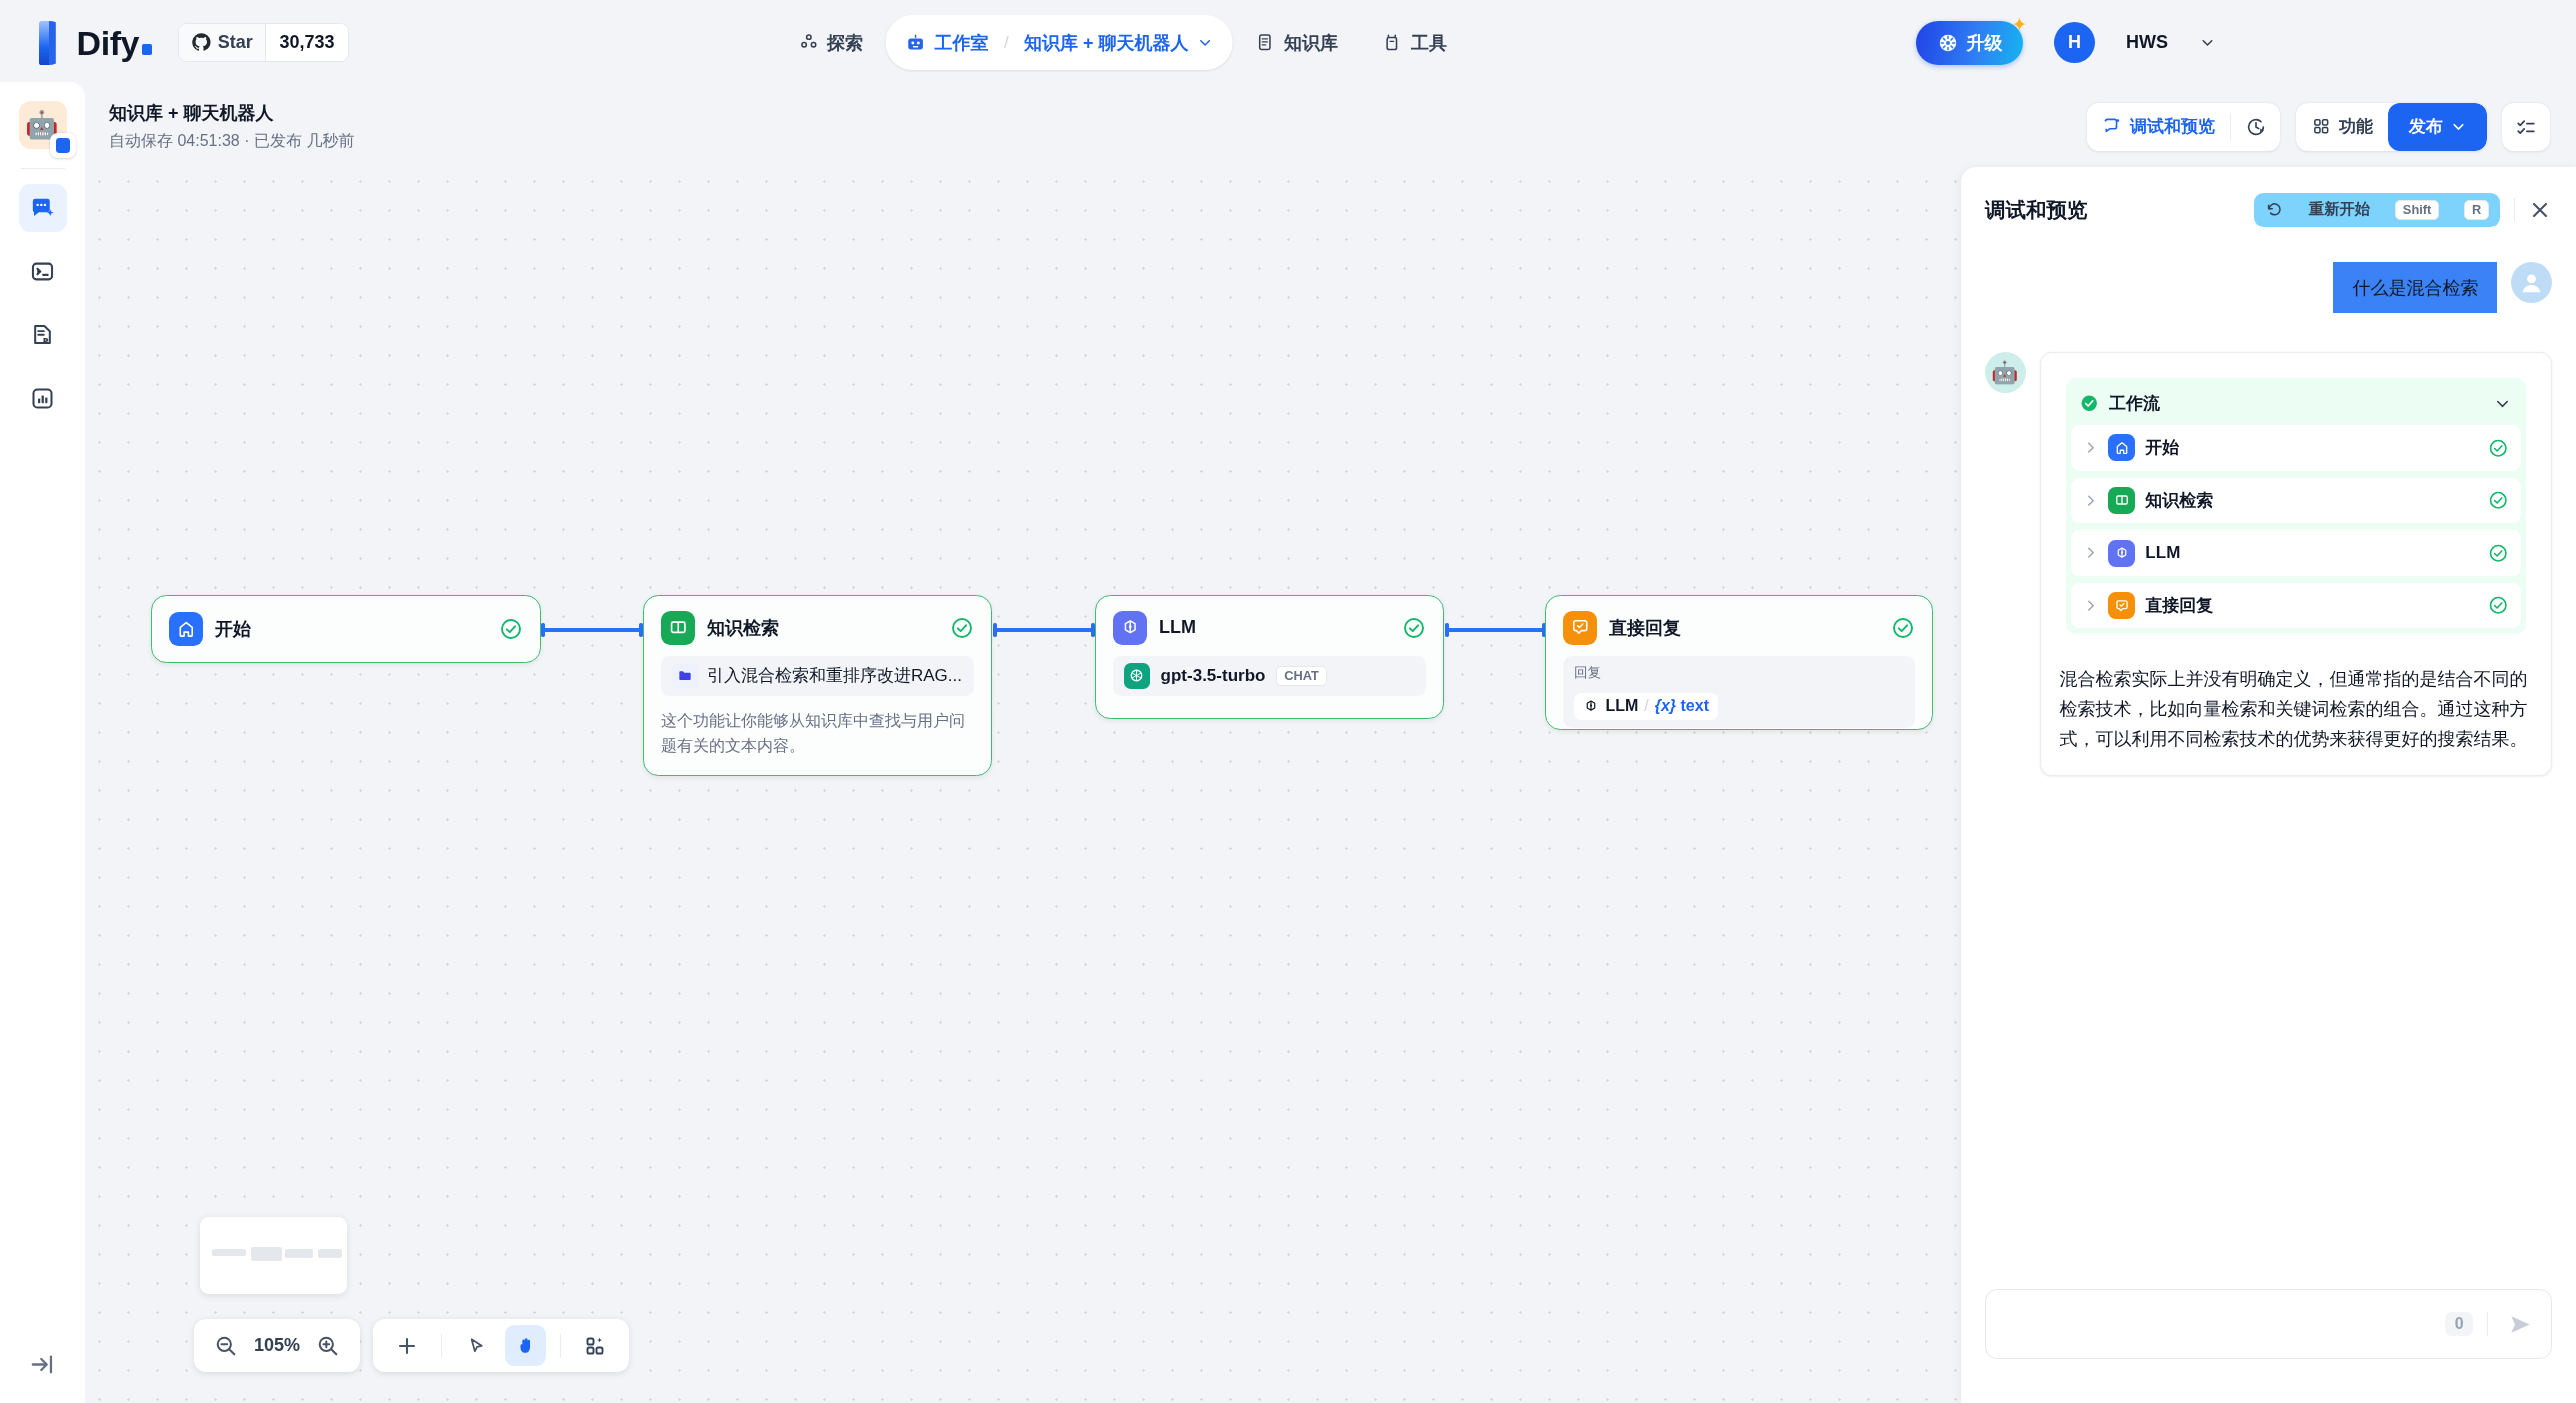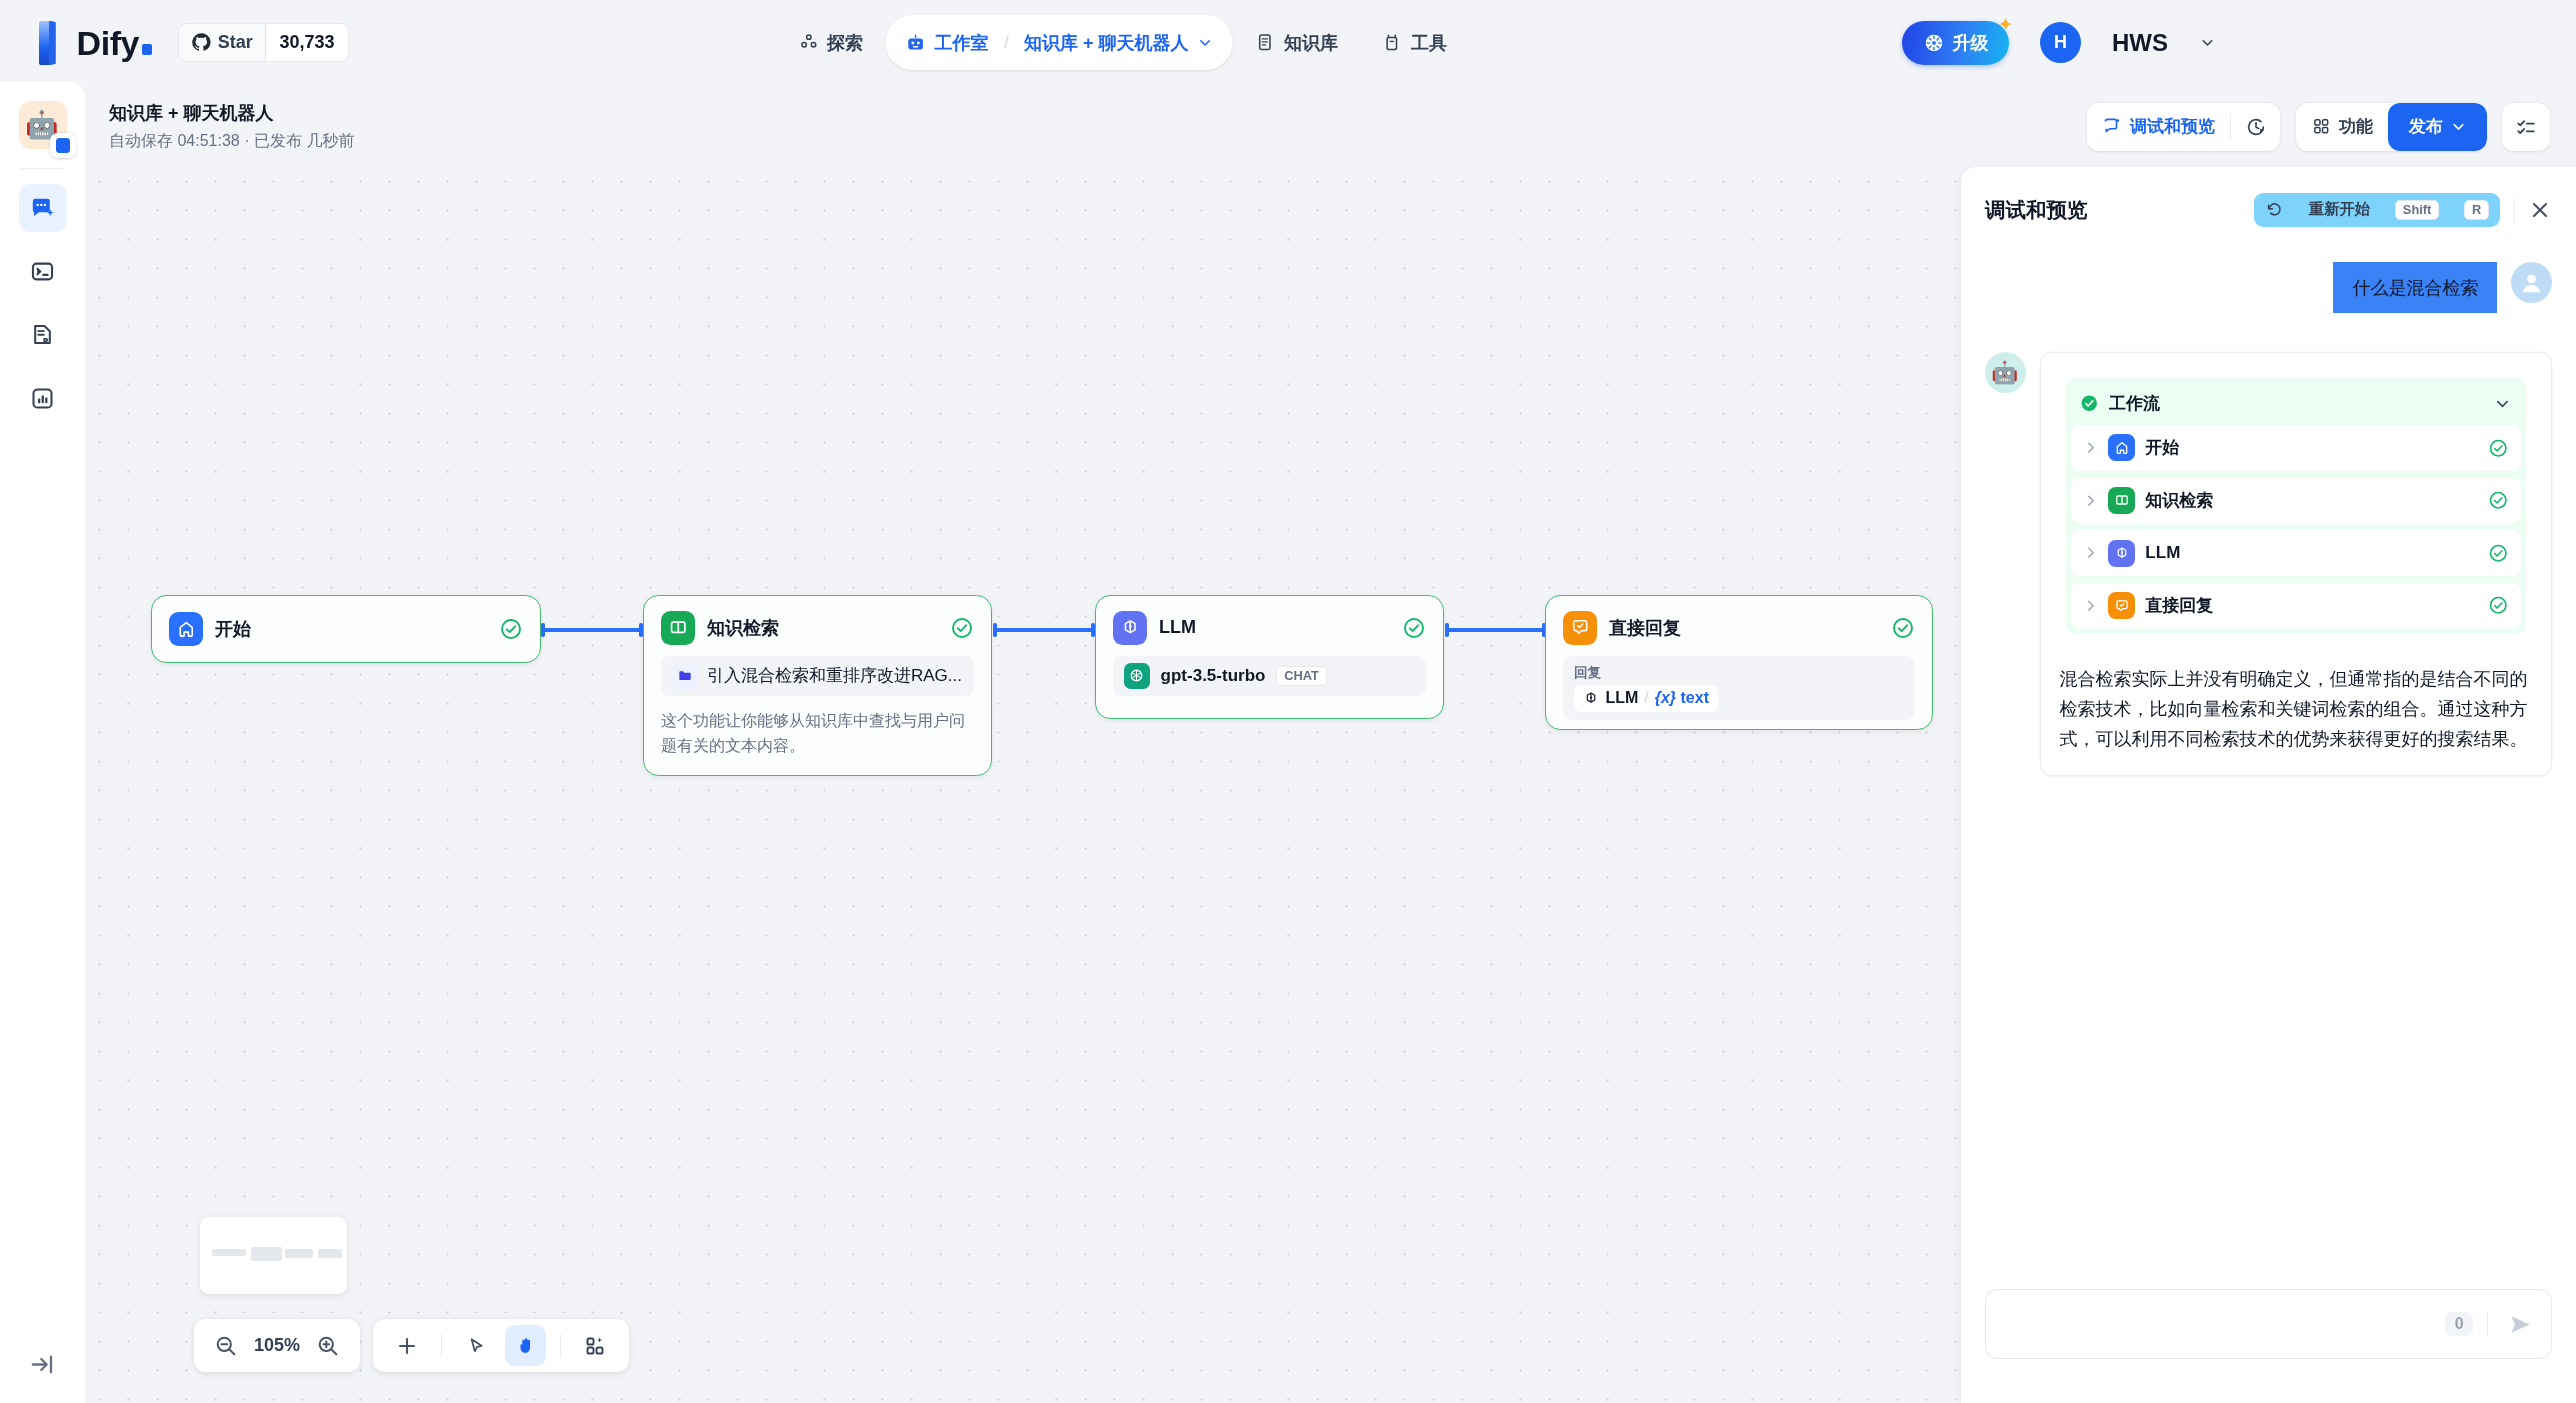--- a/index.html
+++ b/index.html
@@ -76,21 +76,21 @@
     background: linear-gradient(100deg,#2143e6 0%,#2f7df4 55%,#16b4ef 100%);
     color: #fff; font-size: 18px; font-weight: 700; cursor: pointer;
     box-shadow: 0 1.7px 5.1px rgba(28,100,242,.35);
   }
   .sparkle { position: absolute; right: -4.3px; top: -7.7px; font-size: 19px; color:#fdb022; }
   .avatar-circle {
     width: 41px; height: 41px; border-radius: 50%; background: #1c64f2;
     color: #fff; display: flex; align-items: center; justify-content: center;
     font-size: 18px; font-weight: 600;
   }
-  .username { font-size: 24px; font-weight: 600; color: #101828; }
+  .username { font-size: 18px; font-weight: 600; color: #101828; }
 
   
   .rail {
     position: absolute; left: 0; top: 82px; width: 85px; height: 1321px;
     background: #fff; border-top-right-radius: 15.3px;
     display: flex; flex-direction: column; align-items: center; padding-top: 19px;
   }
   .rail-app {
     width: 48px; height: 48px; border-radius: 12px;
     background: #fdead7; display:flex;align-items:center;justify-content:center;
@@ -172,21 +172,21 @@
     white-space: nowrap; overflow: hidden;
   }
   .chip-icon { width: 25.6px;height:25.6px;border-radius:6.8px;display:flex;
     align-items:center;justify-content:center;flex:none;}
   .node-desc { font-size: 16px; line-height: 1.55; color: #667085; margin-top: 12.8px; }
   .tag {
     border: 0.9px solid #e4e7ec; border-radius: 5.1px; padding: 1.7px 6.8px;
     font-size: 12.8px; font-weight: 600; color: #667085; background:#fff;
   }
   .ans-box { background:#f2f4f7; border-radius: 9.4px; padding: 8.5px 11px; }
-  .ans-label { font-size: 13.6px; color: #667085; margin-bottom: 3px; font-weight: bold; }
+  .ans-label { font-size: 13.6px; color: #667085; margin-bottom: 11px; }
   .var-pill {
     display:inline-flex; align-items:center; gap:6px; background:#fff;
     border-radius: 6.8px; padding: 4.3px 9.4px; font-size: 16px;
   }
   .var-pill .vname { color: #101828; font-weight: 600;}
   .var-pill .vslash { color: #d0d5dd; }
   .var-pill .vval { color: #1c64f2; font-weight: 700; }
 
   .edge { position: absolute; height: 4.3px; background: #2970ff; border-radius: 1.7px; }
   .edge::before, .edge::after {

